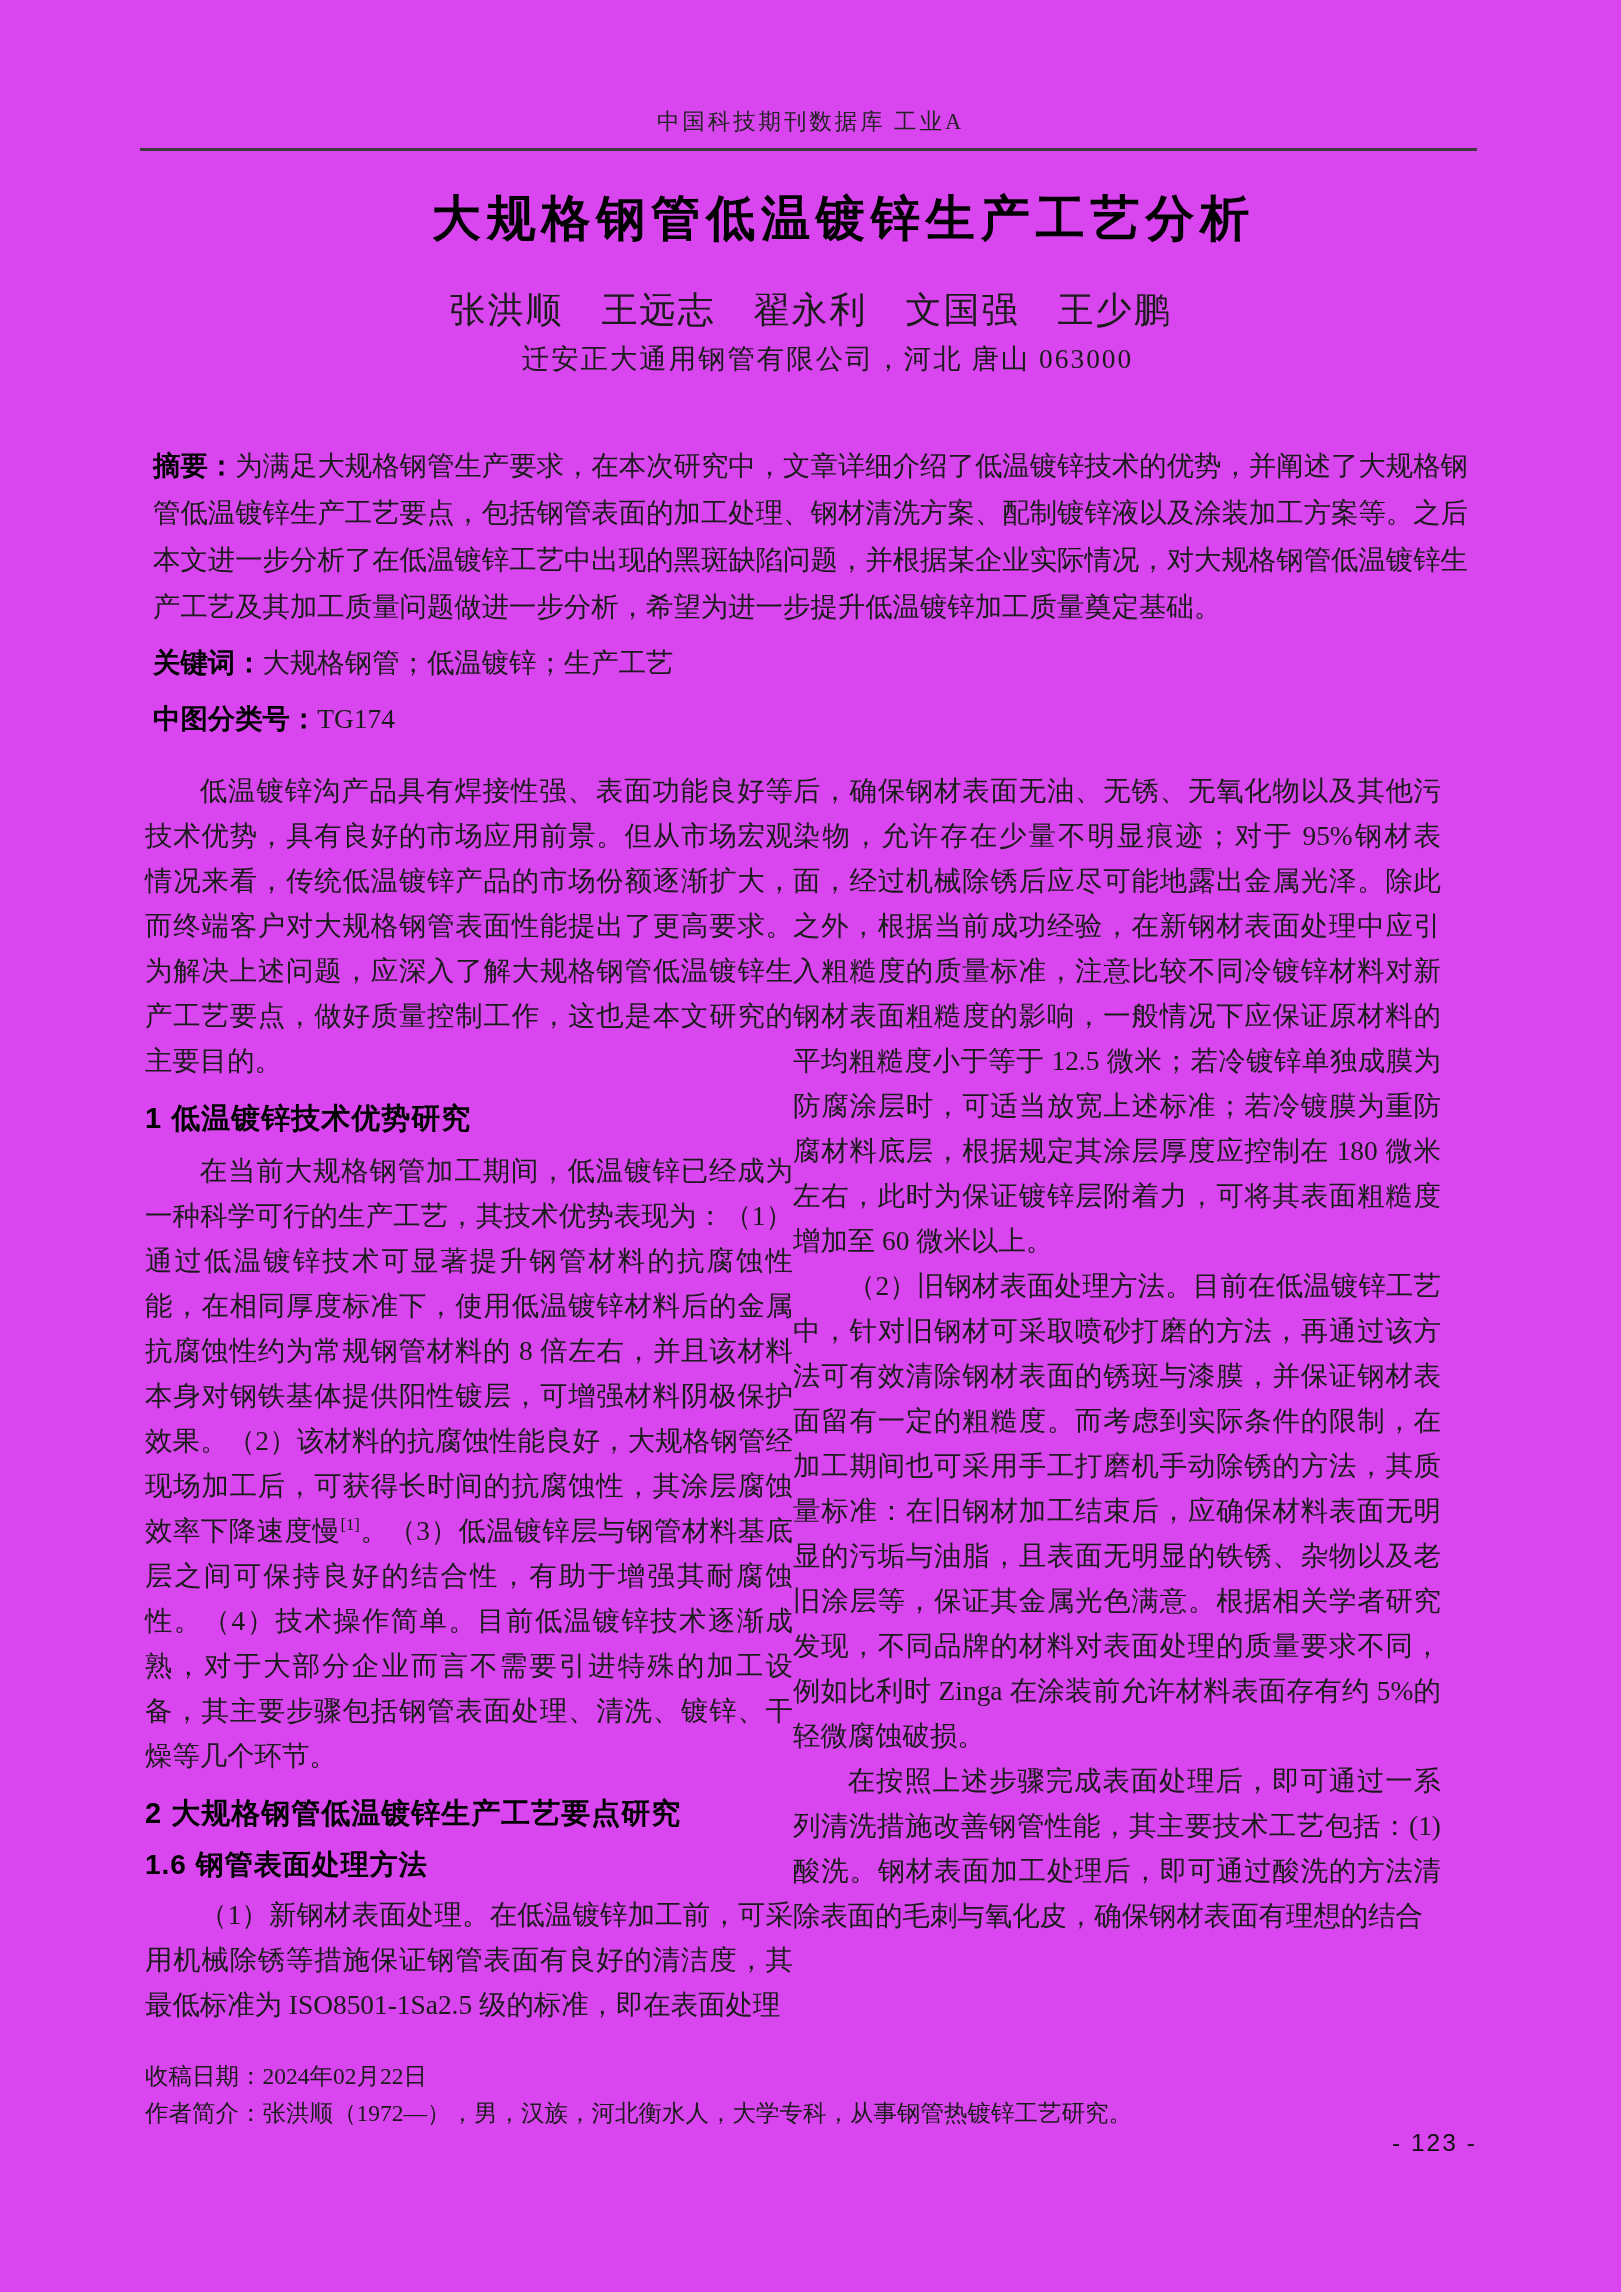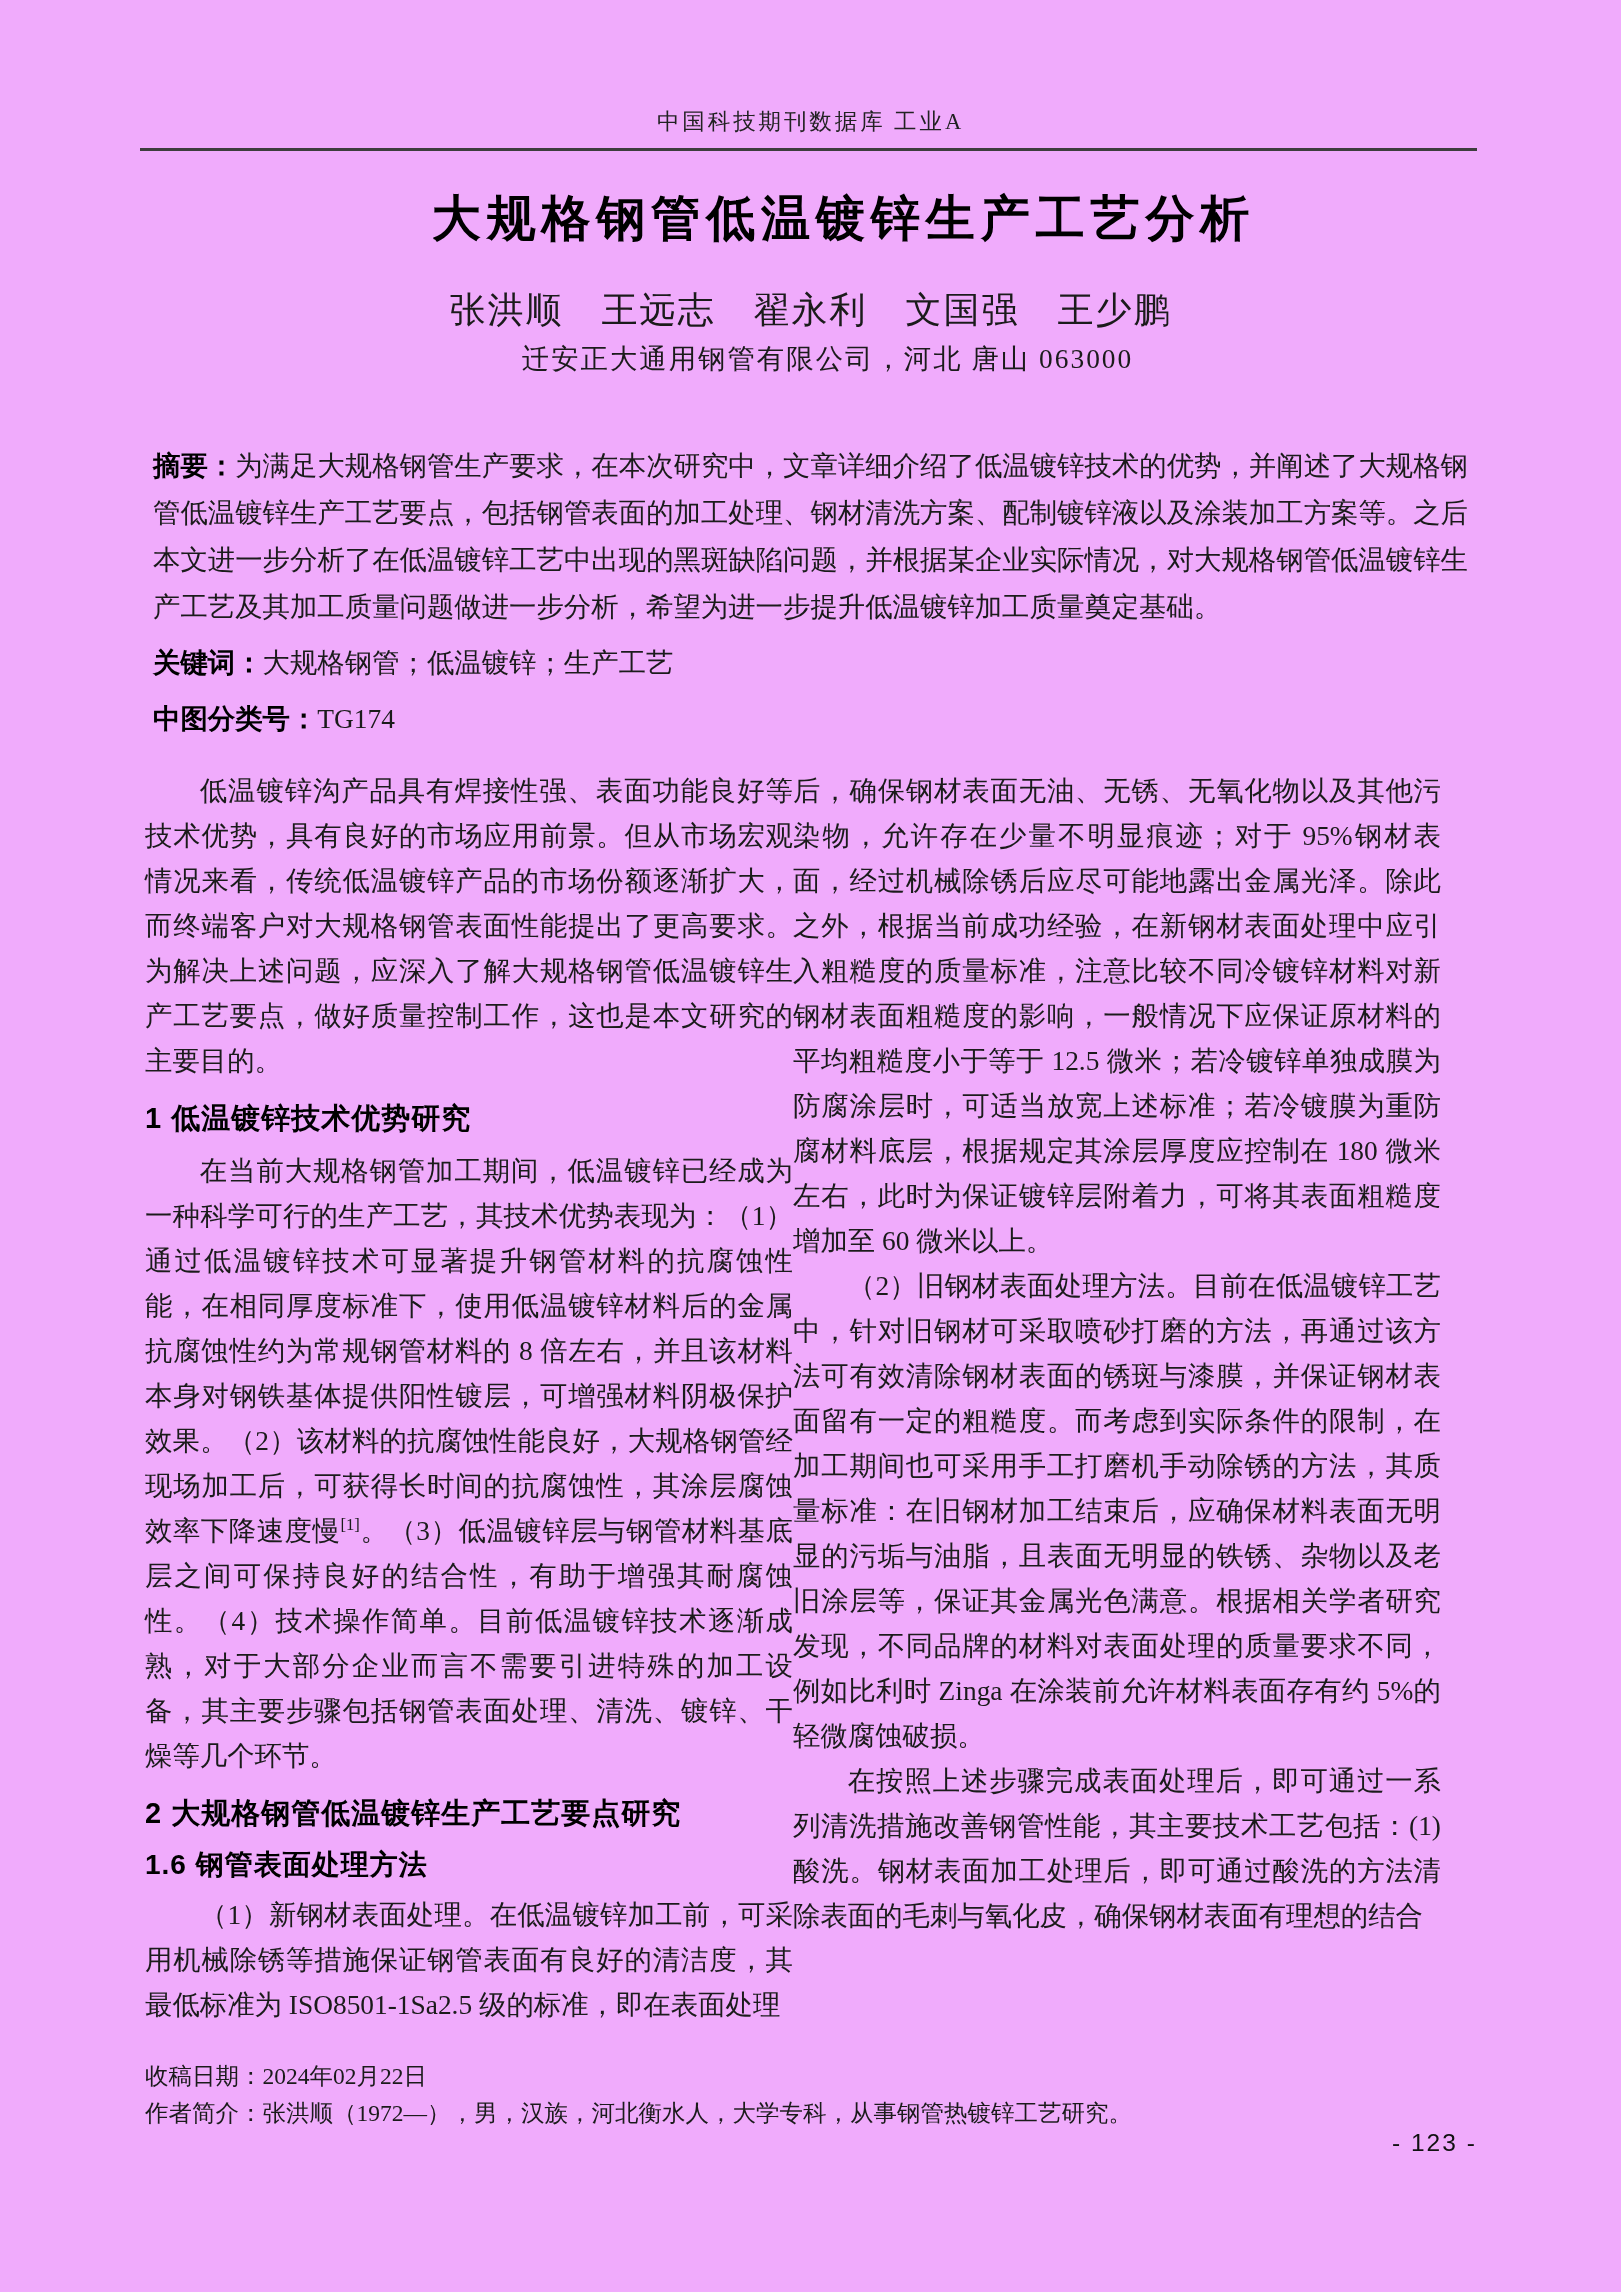--- a/index.html
+++ b/index.html
@@ -1,19 +1,19 @@
 <!DOCTYPE html>
 <html lang="zh"><head>
 <meta charset="utf-8">
 <style>
   html,body{margin:0;padding:0;background:#ffffff;}
   .page{
     position:relative;
     width:1621px;height:2293px;
-    background:#f0abfc;
+    background:#d946ef;
     color:#1b1b1b;
     overflow:hidden;
     font-family:"Liberation Serif","DejaVu Serif",serif;
   }
   
   .journal-header{
     position:absolute;top:106px;left:0;width:100%;
     text-align:center;
     font-size:22.5px;letter-spacing:2.9px;
     color:#222;

